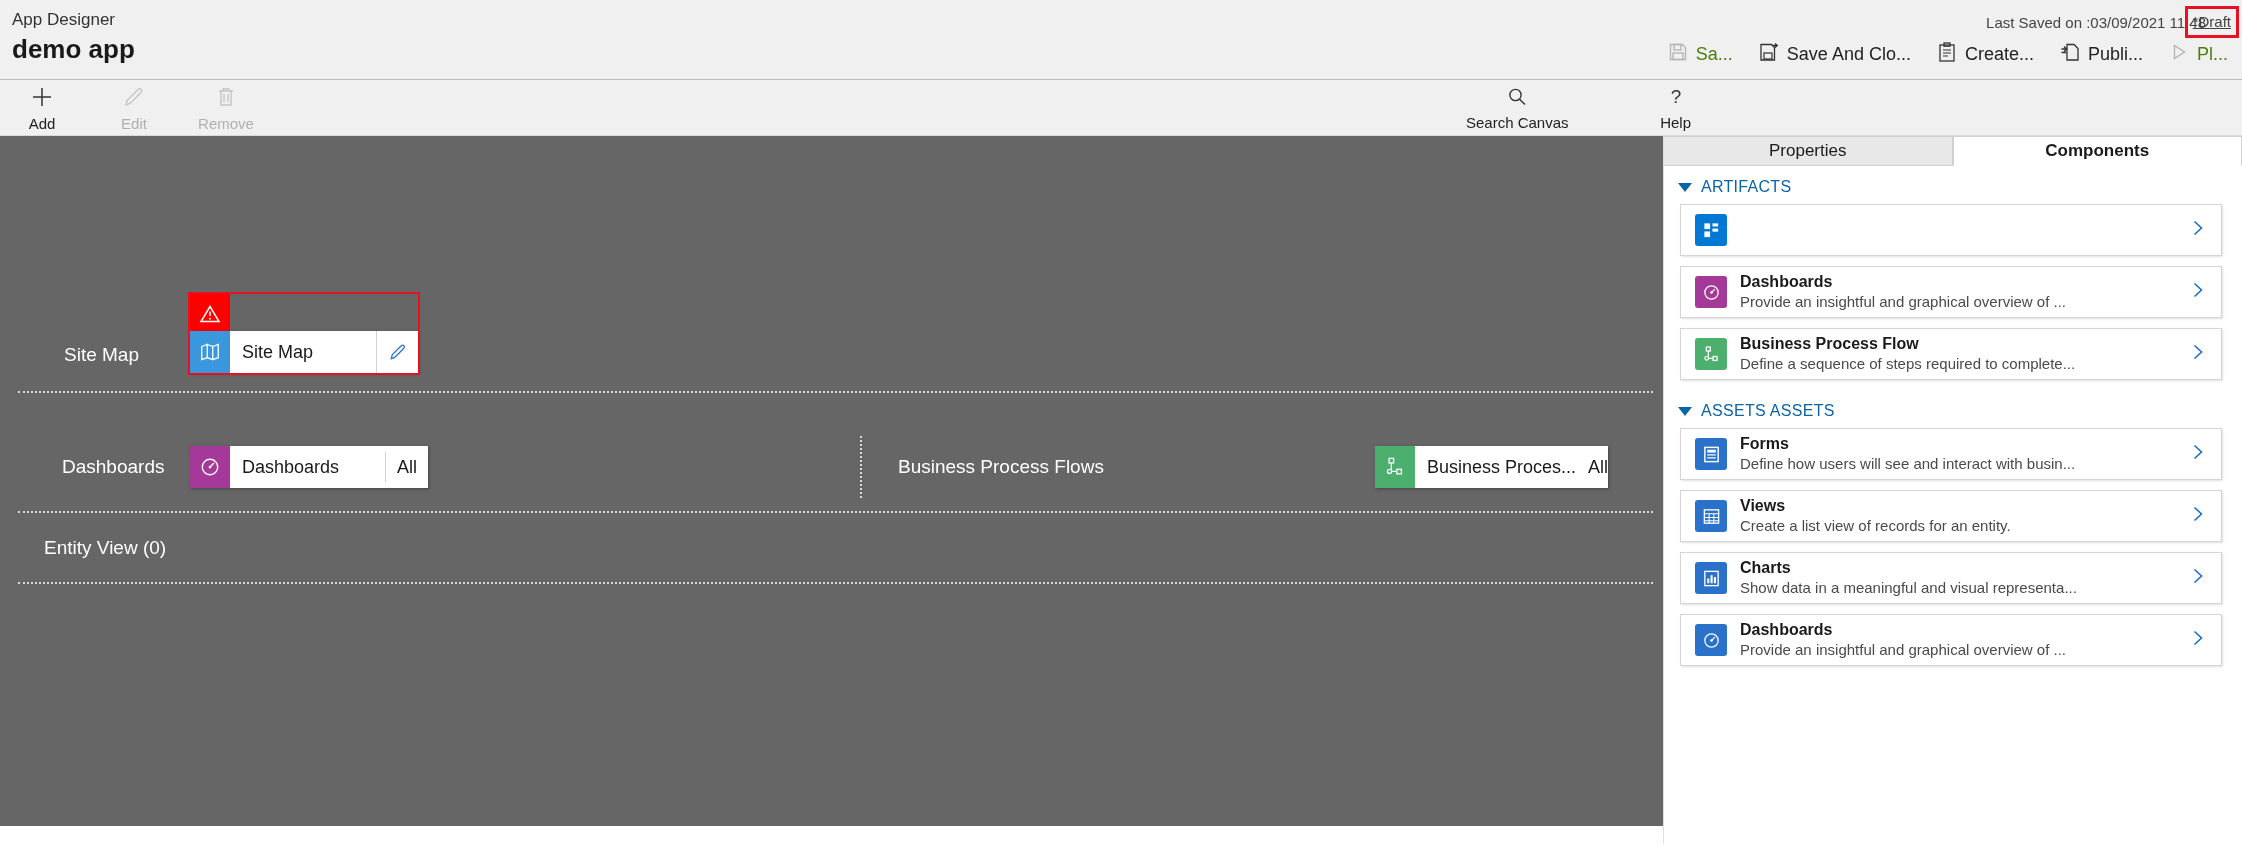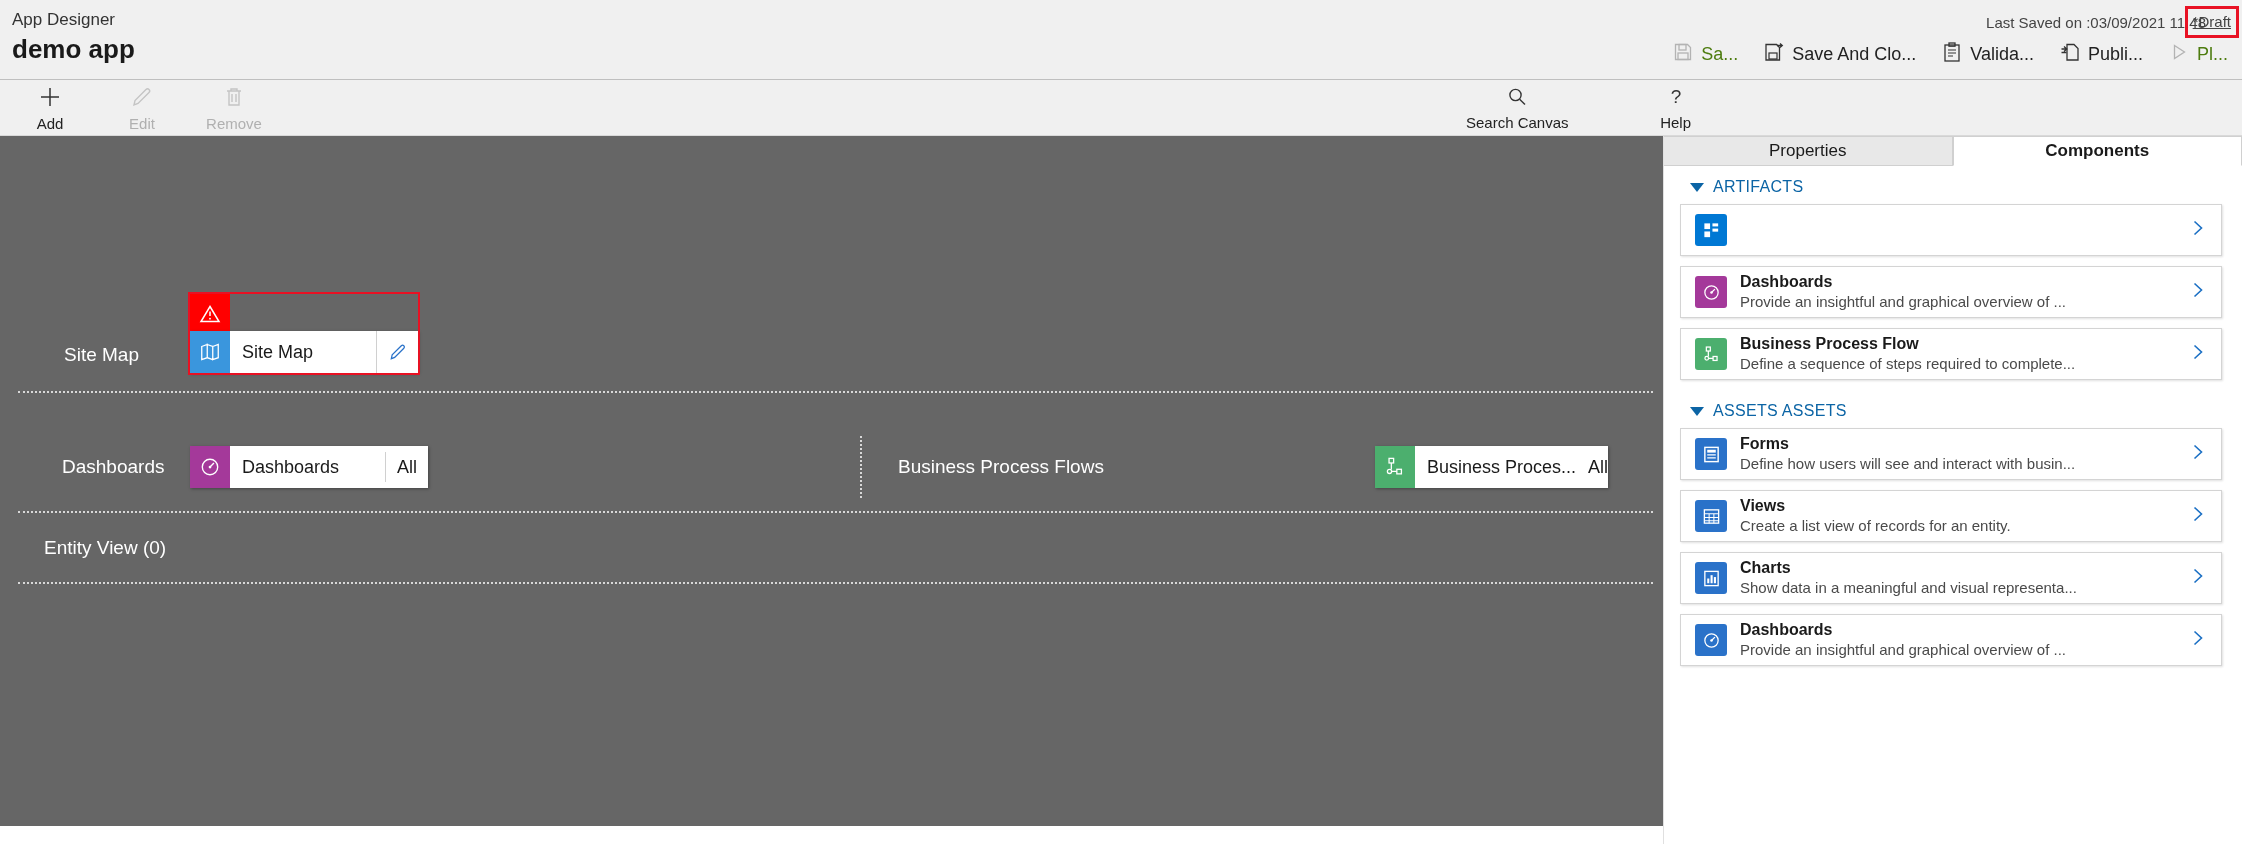--- a/index.html
+++ b/index.html
@@ -38,21 +38,21 @@
     font-size:18px; color:#222; white-space:nowrap; cursor:pointer;
   }
   .hdr-btn.disabled { color:#4d7c0f; cursor:default; }
   .hdr-btn svg { flex:0 0 auto; }
 
   
   .cmdbar {
     position:relative; height:56px; background:#f0f0f0;
     border-bottom:1px solid #d9d9d9;
   }
-  .cmd-group { position:absolute; left:16px; top:0; display:flex; gap:24px; }
+  .cmd-group { position:absolute; left:8px; top:0; display:flex; gap:24px; }
   .cmd-btn {
     width:68px; height:56px; display:flex; flex-direction:column;
     align-items:center; justify-content:center; gap:2px; cursor:pointer;
   }
   .cmd-btn .lbl { font-size:15px; color:#222; }
   .cmd-btn.disabled .lbl { color:#b0b0b0; cursor:default; }
   .cmd-right { position:absolute; left:1460px; top:0; display:flex; gap:56px; }
   .cmd-right .cmd-btn { width:auto; min-width:90px; padding:0 6px; }
 
   
@@ -126,21 +126,21 @@
     border-bottom:1px solid #d0d0d0;
   }
   .tab.active { background:#ffffff; border-bottom:1px solid #ffffff;
     border-left:1px solid #d0d0d0; border-right:1px solid #d0d0d0;
     border-top:1px solid #d0d0d0; font-weight:bold; }
   .tab.inactive { background:#e8e8e8; border-top:1px solid #d0d0d0;
     border-right:1px solid #d0d0d0; }
 
   .group-hdr {
     display:flex; align-items:center; gap:9px;
-    padding:12px 0 8px 26px; font-size:16px; color:#0b64a5; letter-spacing:.3px;
+    padding:12px 0 8px 14px; font-size:16px; color:#0b64a5; letter-spacing:.3px;
     cursor:pointer;
   }
   .caret { width:0;height:0;border-left:7px solid transparent;
     border-right:7px solid transparent;border-top:9px solid #0b64a5; }
 
   .card {
     position:relative; margin:0 20px 10px 16px; height:52px;
     border:1px solid #d4d4d4; background:#ffffff;
     box-shadow:1px 1px 2px rgba(0,0,0,.12);
     display:flex; align-items:center; cursor:pointer;
@@ -193,21 +193,21 @@
       </div>
 
       <div class="hdr-btn">
         <span>
           <svg width="20" height="20" viewBox="0 0 20 20">
               <rect x="3" y="3" width="14" height="16" fill="none" stroke="#333" stroke-width="1.3"></rect>
               <rect x="7" y="1" width="6" height="3.2" fill="none" stroke="#333" stroke-width="1.3"></rect>
               <path d="M6 8h8M6 11h8M6 14h5" stroke="#333" stroke-width="1.2"></path>
             </svg>
         </span>
-        <span>Valida...</span>
+        <span>Create...</span>
       </div>
 
       <div class="hdr-btn">
         <span>
           <svg width="20" height="20" viewBox="0 0 20 20">
               <path d="M7 2.5h7l4 4V18H7z" fill="none" stroke="#333" stroke-width="1.3"></path>
               <path d="M1.5 7h5M1.5 10.5h5M4 4.5L6.8 7 4 9.5" fill="none" stroke="#333" stroke-width="1.3"></path>
             </svg>
         </span>
         <span>Publi...</span>

